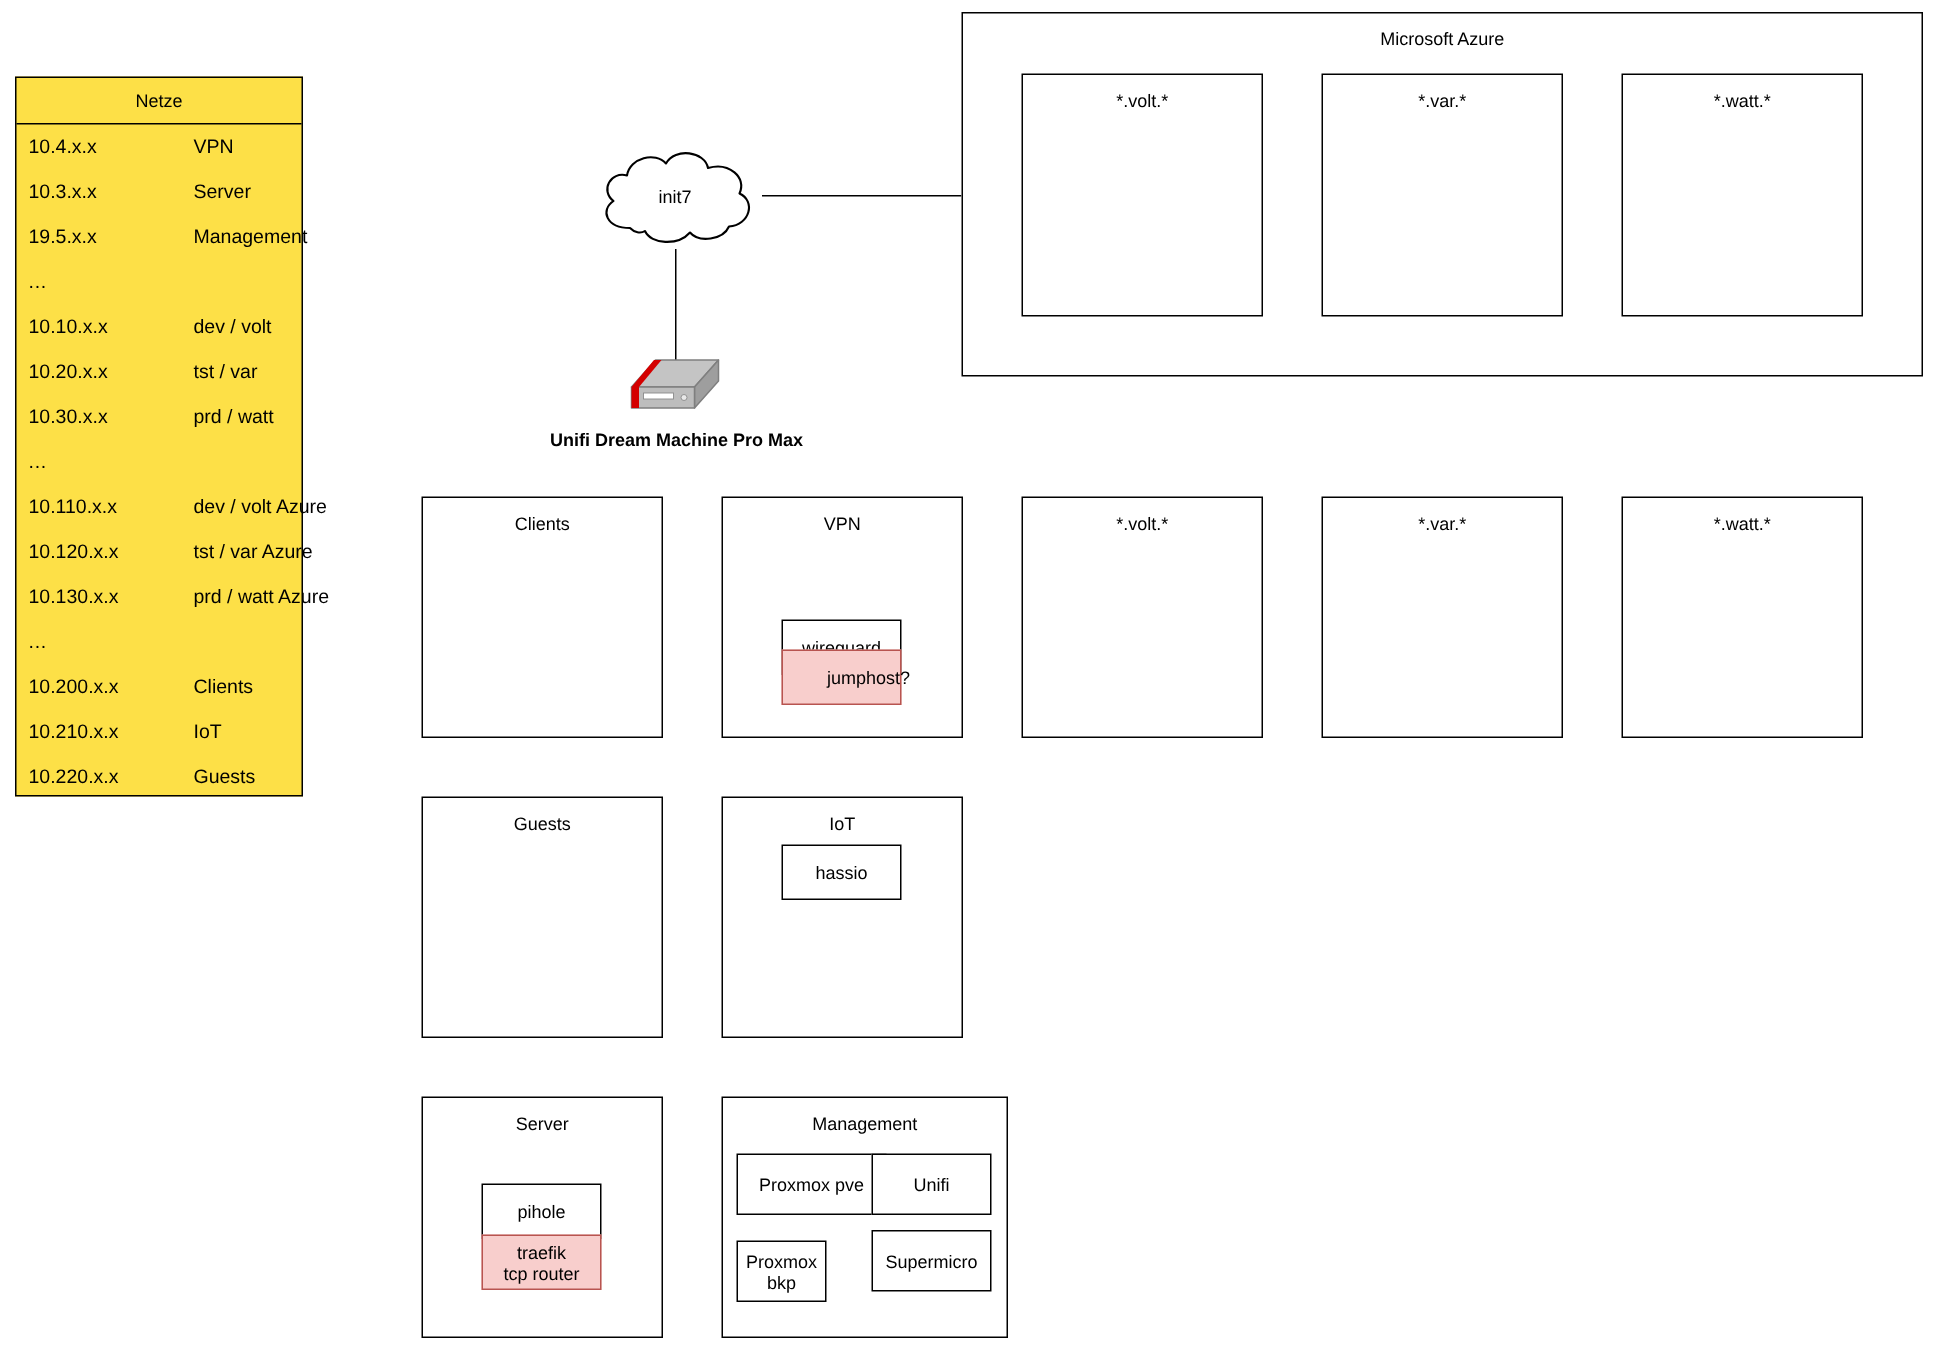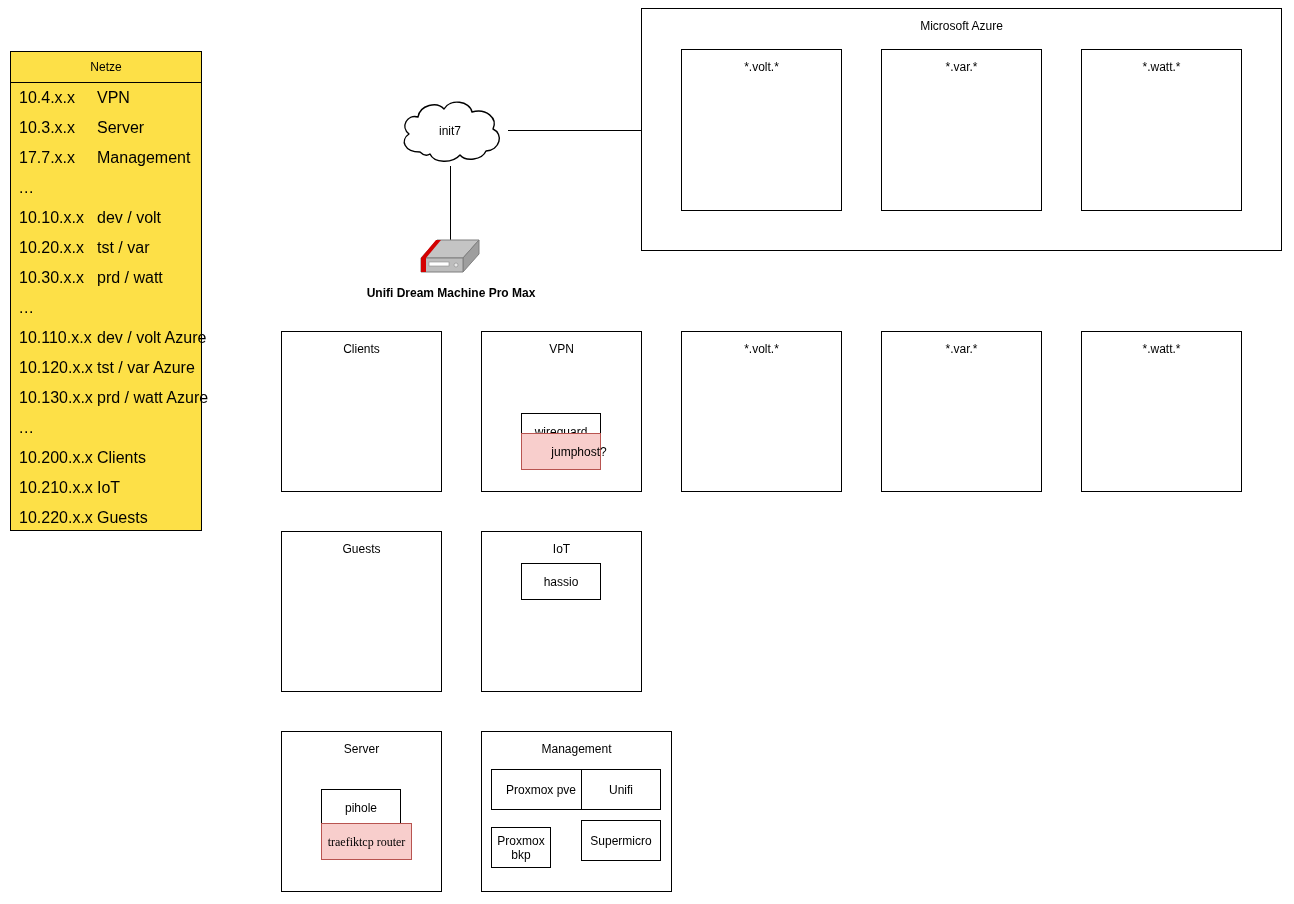--- a/index.html
+++ b/index.html
@@ -45,23 +45,24 @@
     box-sizing: border-box;
   }
   .netze-body {
     position: relative;
     height: 447px;
   }
   .netze-row {
     height: 30px;
     line-height: 30px;
     display: flex;
-    font-size: 16px;
+    font-size: 13px;
     padding-left: 8px;
     box-sizing: border-box;
+    gap: 32px;
   }
   .netze-cidr {
     width: 78px;
     flex: 0 0 78px;
     white-space: nowrap;
   }
   .netze-label {
     flex: 1 1 auto;
     white-space: nowrap;
   }
@@ -181,21 +182,21 @@
 
       <div class="netze-row">
         <span class="netze-cidr">10.4.x.x</span>
         <span class="netze-label">VPN</span>
       </div>
       <div class="netze-row">
         <span class="netze-cidr">10.3.x.x</span>
         <span class="netze-label">Server</span>
       </div>
       <div class="netze-row">
-        <span class="netze-cidr">17.7.x.x</span>
+        <span class="netze-cidr">19.5.x.x</span>
         <span class="netze-label">Management</span>
       </div>
       <div class="netze-row ellipsis">
         <span class="netze-cidr">...</span>
         <span class="netze-label"></span>
       </div>
       <div class="netze-row">
         <span class="netze-cidr">10.10.x.x</span>
         <span class="netze-label">dev / volt</span>
       </div>
@@ -330,21 +331,21 @@
   <div class="leaf" style="left:521px; top:563px; width:80px; height:37px;">
     <span>hassio</span>
   </div>
 
   <div class="group" style="left:281px; top:731px; width:161px; height:161px;">
     <div class="group-title">Server</div>
   </div>
   <div class="leaf" style="left:321px; top:773px; width:80px; height:37px;margin-top:16px;">
     <span>pihole</span>
   </div>
-  <div class="leaf pink" style="left:321px; top:823px; width:91px; height:37px; flex-direction:row;font-family:Liberation Serif, serif;">
+  <div class="leaf pink" style="left:321px; top:823px; width:80px; height:37px; flex-direction:column;">
     <span>traefik</span>
     <span>tcp router</span>
   </div>
 
   <div class="group" style="left:481px; top:731px; width:191px; height:161px;">
     <div class="group-title">Management</div>
   </div>
   <div class="leaf" style="left:491px; top:769px; width:100px; height:41px;">
     <span>Proxmox pve</span>
   </div>

